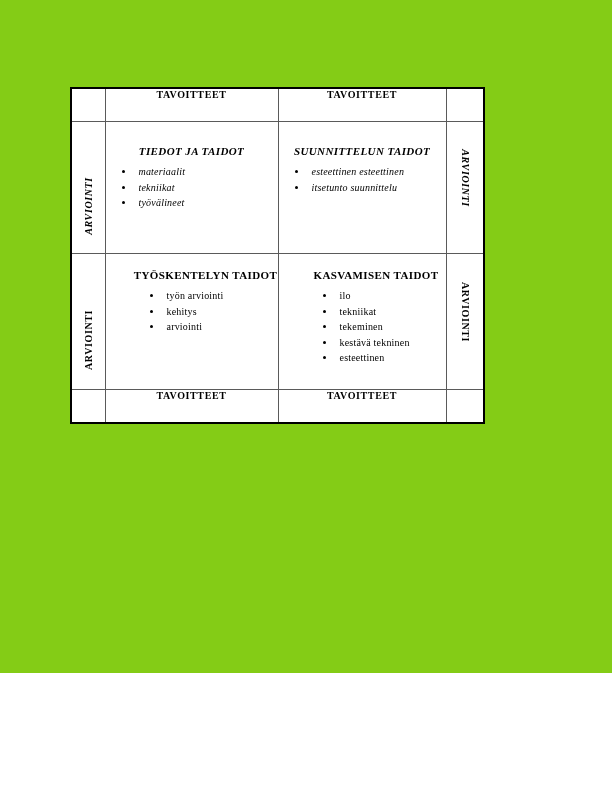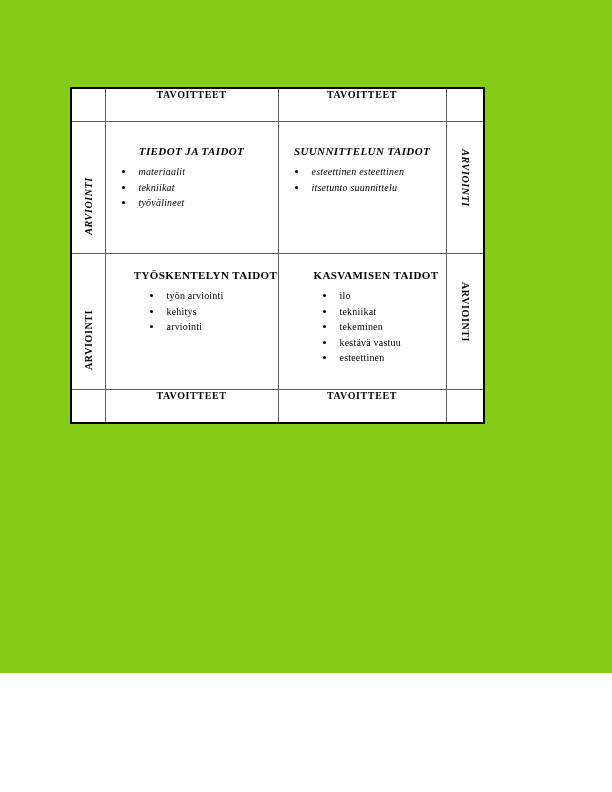--- a/index.html
+++ b/index.html
@@ -190,21 +190,21 @@
               <li>
                 <span class="dot"></span>
                 <span>tekniikat</span>
               </li>
               <li>
                 <span class="dot"></span>
                 <span>tekeminen</span>
               </li>
               <li>
                 <span class="dot"></span>
-                <span>kestävä vastuu</span>
+                <span>kestävä tekninen</span>
               </li>
               <li>
                 <span class="dot"></span>
                 <span>esteettinen</span>
               </li>
             </ul>
       </td>
       <td class="rail rail-right">
         <span class="vtext">ARVIOINTI</span>
       </td>

